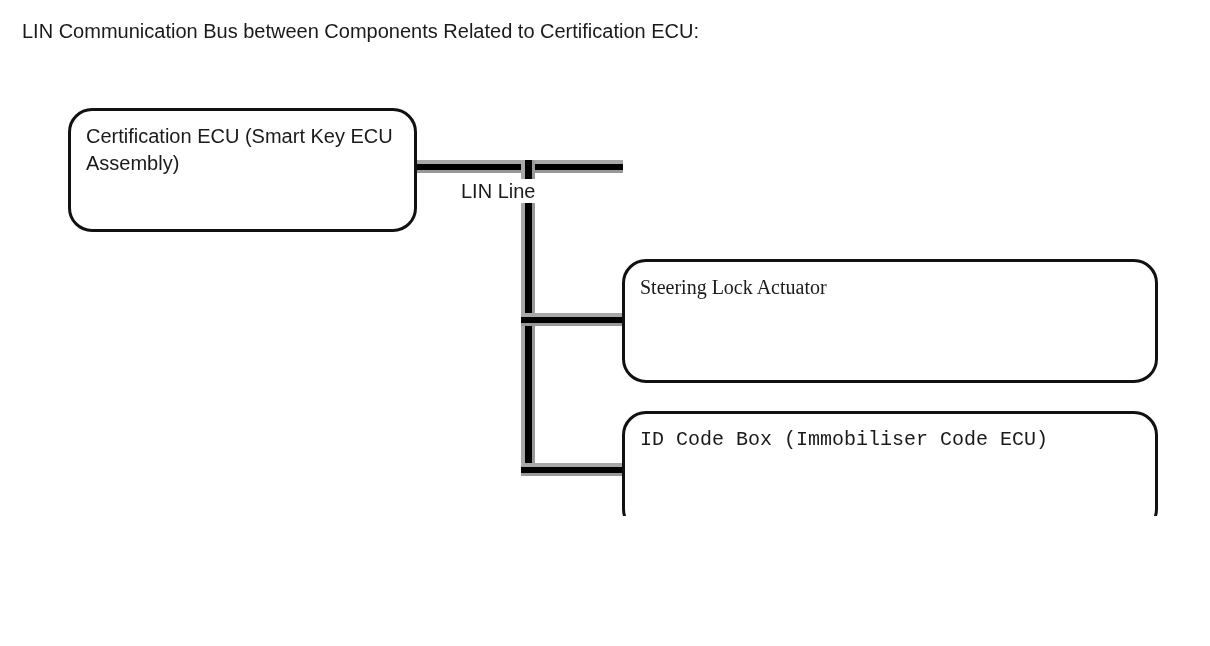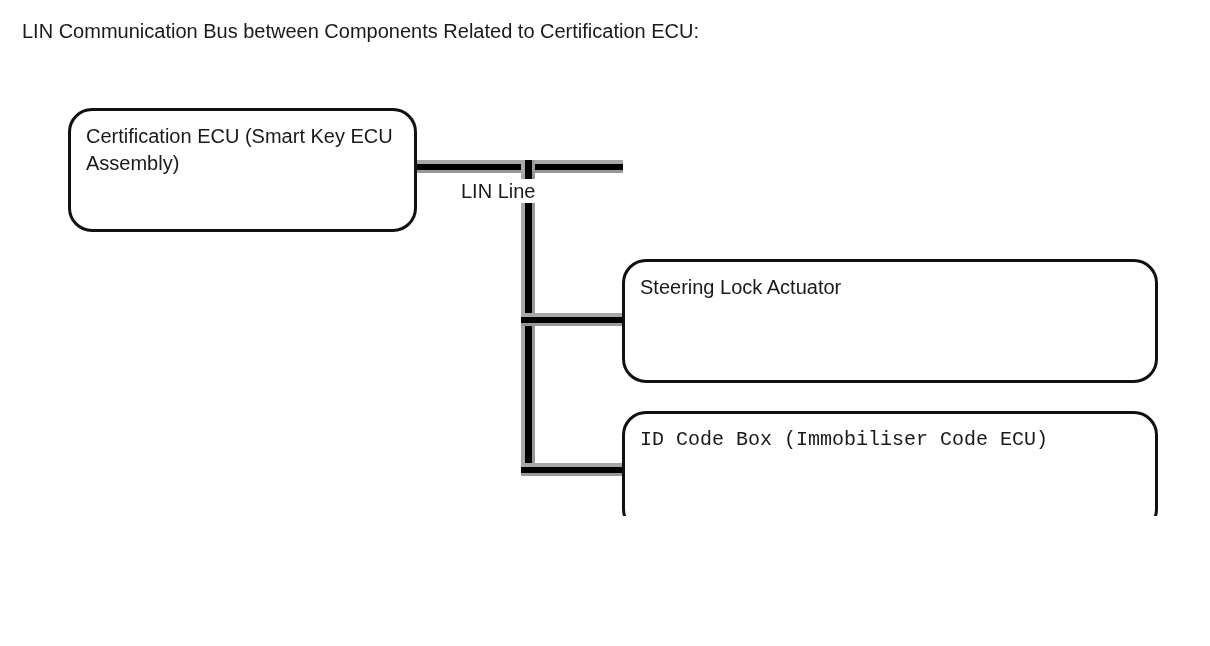--- a/index.html
+++ b/index.html
@@ -33,21 +33,21 @@
     border-radius: 24px;
     padding: 12px 15px;
     font-size: 20px;
     line-height: 27px;
     color: #1a1a1a;
     z-index: 3;
   }
   .node-left   { left: 68px;  top: 108px; width: 349px; height: 124px; }
   .node-right  { left: 622px; width: 536px; }
   .node-r1     { top: 109px; height: 124px; }
-  .node-r2     { top: 259px; height: 124px; }
+  .node-r2     { top: 259px; height: 124px; font-family: Liberation Serif, serif; }
   .node-r3     { top: 411px; height: 122px; font-family: Liberation Mono, monospace; }
 
   
   .busline {
     position: absolute;
     box-sizing: border-box;
     background: #000000;
     z-index: 1;
   }
   .busline.h {

